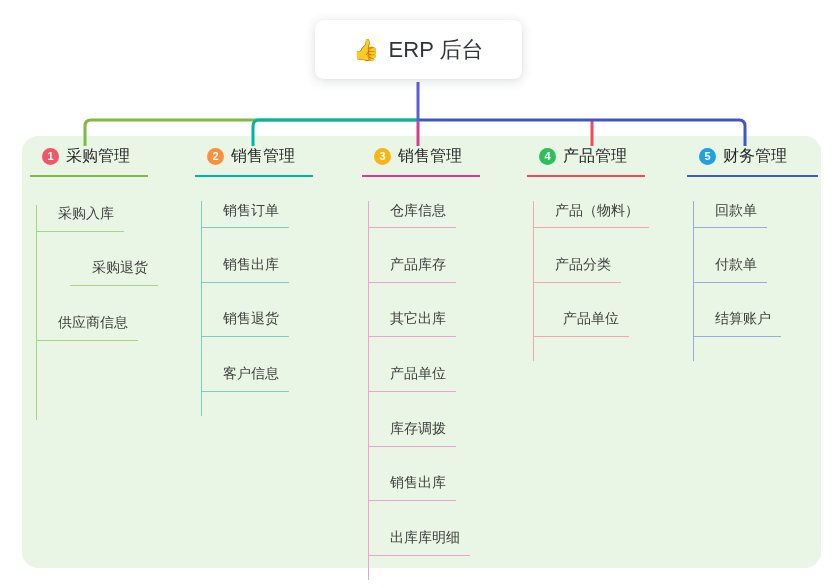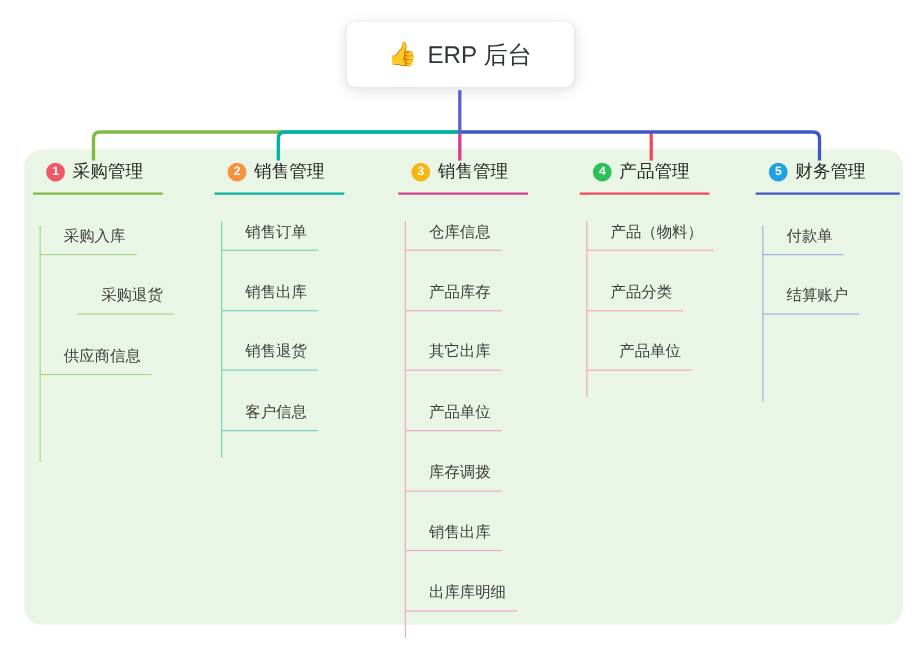--- a/index.html
+++ b/index.html
@@ -34,21 +34,21 @@
     text-align:center;
   }
   .children{position:relative;}
   .rail{position:absolute;left:6px;top:0;width:1px;}
   .child{
     display:table;white-space:nowrap;margin-left:6px;
     padding:0 10px 7px 22px;line-height:19px;
     font-size:14px;color:#3d3d3d;cursor:default;
   }
   .child.first{margin-top:24px;}
-  .child:not(.first){margin-top:27.7px;}
+  .child:not(.first){margin-top:27.7px;font-family:Liberation Mono, monospace;}
 </style>
 </head>
 <body>
 
 <div class="stage">
   <div class="panel" id="panel" style="background: rgb(233, 246, 229);"></div>
 
   <svg class="connectors" id="connectors" width="839" height="588">
       <path d="M 418 120 H 91 Q 85 120 85 126 V 146" fill="none" stroke="#7fba45" stroke-width="3"></path>
       <path d="M 418 120 H 259 Q 253 120 253 126 V 146" fill="none" stroke="#00b3a4" stroke-width="3"></path>
@@ -121,18 +121,19 @@
         </div>
   </div>
 
   <div class="branch wide" style="left: 687px;">
     <div class="branch-header" style="border-bottom: 2px solid rgb(63, 86, 198);">
       <span class="badge" style="background: rgb(32, 162, 226);">5</span>
       <span class="branch-label">财务管理</span>
     </div>
     <div class="children">
       <div class="rail" style="background: rgb(151, 171, 224); height: 160px;"></div>
+    <div class="child first" style="border-bottom: 1px solid rgb(151, 171, 224);">回款单</div>
           <div class="child" style="border-bottom: 1px solid rgb(151, 171, 224);">付款单</div>
           <div class="child" style="border-bottom: 1px solid rgb(151, 171, 224); text-align: center;">结算账户</div>
         </div>
   </div>
 </div>
 </div>
 
 </body></html>

